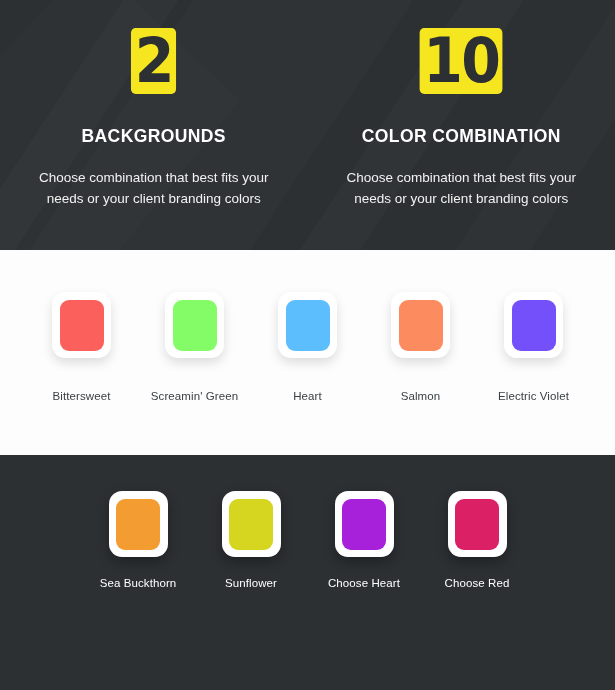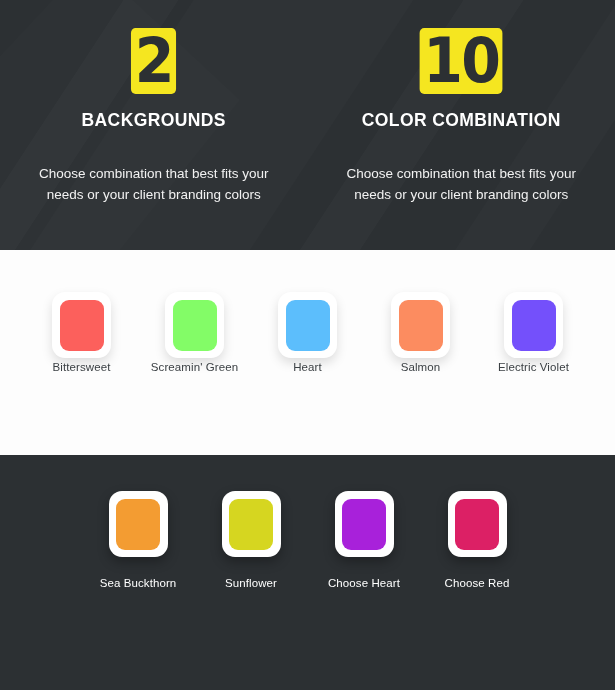--- a/index.html
+++ b/index.html
@@ -70,29 +70,29 @@
     padding: 0 4px;
     margin: 0 1px;
     font-size: 62px;
     line-height: 66px;
     height: 66px;
     box-sizing: border-box;
     min-width: 34px;
     text-align: center;
   }
   .hero-heading {
-    margin-top: 16px;
+    margin-top: 32px;
     font-size: 17.5px;
     font-weight: bold;
     letter-spacing: 0.4px;
     color: #ffffff;
     text-transform: uppercase;
   }
   .hero-desc {
-    margin-top: 32px;
+    margin-top: 20px;
     font-size: 13.5px;
     line-height: 21px;
     color: #f2f2f2;
     max-width: 230px;
   }
 
   
   .band {
     position: relative;
     width: 615px;
@@ -133,21 +133,21 @@
   }
   .band-dark .swatch-frame {
     box-shadow: 0 5px 12px rgba(0,0,0,0.30);
   }
   .swatch-chip {
     width: 44px;
     height: 51px;
     border-radius: 9px;
   }
   .swatch-label {
-    margin-top: 3px;
+    margin-top: 32px;
     font-size: 11.5px;
     letter-spacing: 0.1px;
     white-space: nowrap;
   }
   .band-light .swatch-label {
     color: #3b4044;
   }
   .band-dark .swatch-label {
     color: #ffffff;
     margin-top: 20px;

